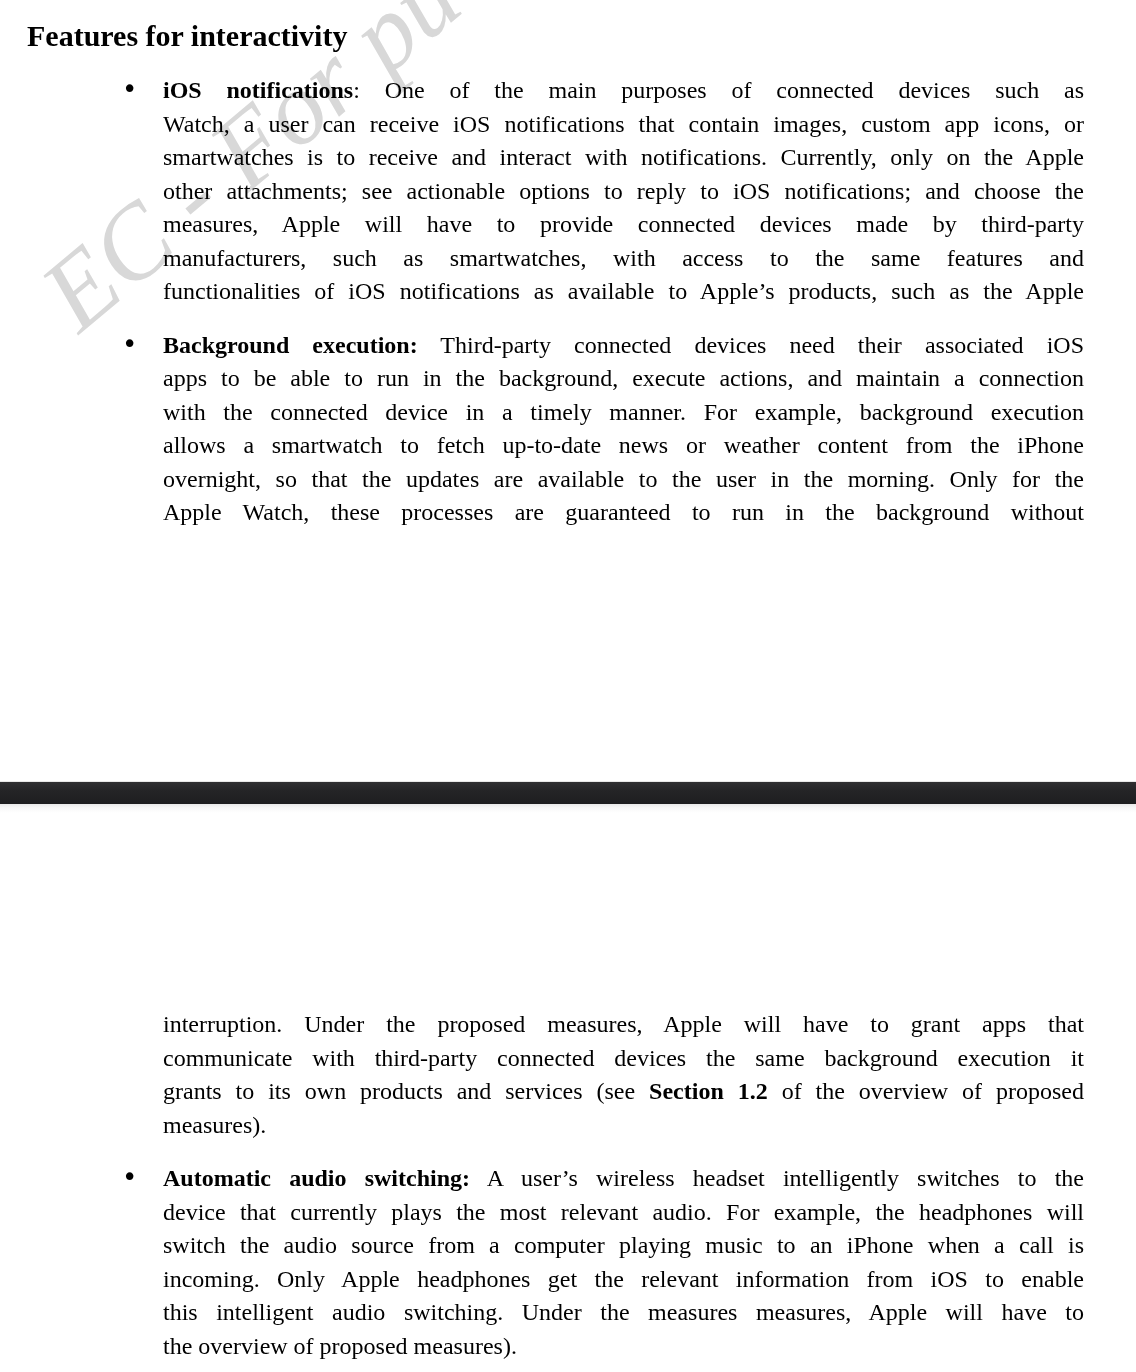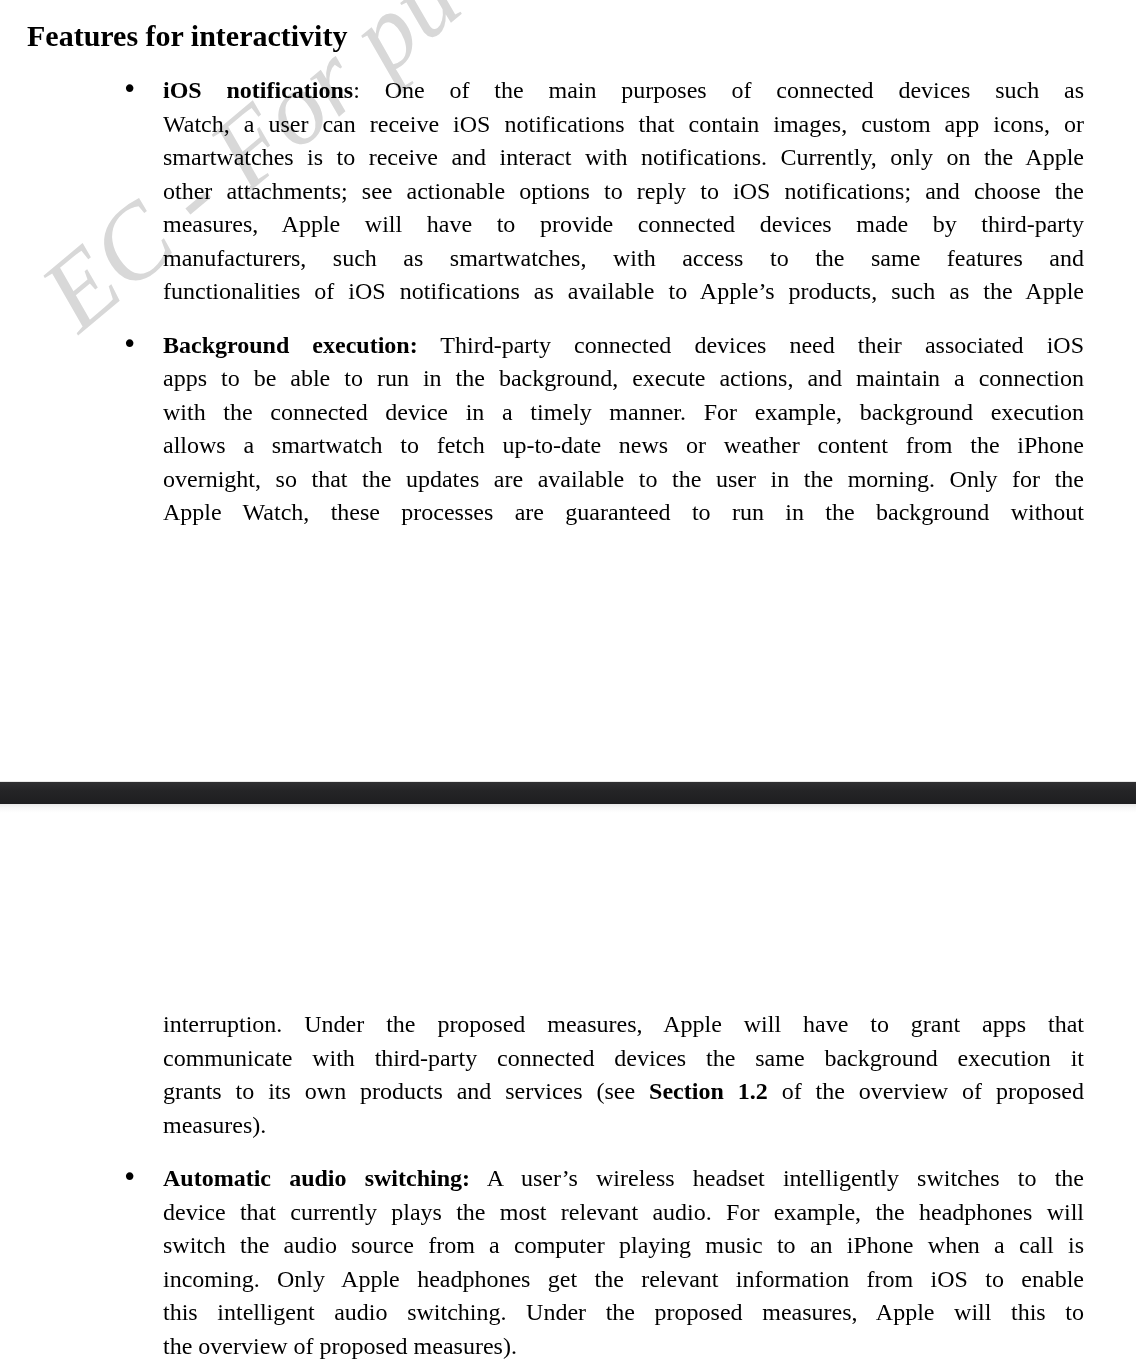--- a/index.html
+++ b/index.html
@@ -116,16 +116,16 @@
       <div class="line"><span>communicate with third-party connected devices the same background execution it</span></div>
       <div class="line"><span>grants to its own products and services (see </span><span class="bold">Section 1.2</span><span> of the overview of proposed</span></div>
       <div class="line lastleft"><span>measures).</span></div>
     </div>
   <div class="para">
     <span class="bullet">•</span>
   <div class="line"><span class="bold">Automatic audio switching:</span><span> A user’s wireless headset intelligently switches to the</span></div>
       <div class="line"><span>device that currently plays the most relevant audio. For example, the headphones will</span></div>
       <div class="line"><span>switch the audio source from a computer playing music to an iPhone when a call is</span></div>
       <div class="line"><span>incoming. Only Apple headphones get the relevant information from iOS to enable</span></div>
-      <div class="line"><span>this intelligent audio switching. Under the proposed measures, Apple will this to</span></div>
+      <div class="line"><span>this intelligent audio switching. Under the measures measures, Apple will have to</span></div>
       <div class="line lastleft"><span>the overview of proposed measures).</span></div>
     </div>
 </div>
 
 </body></html>

